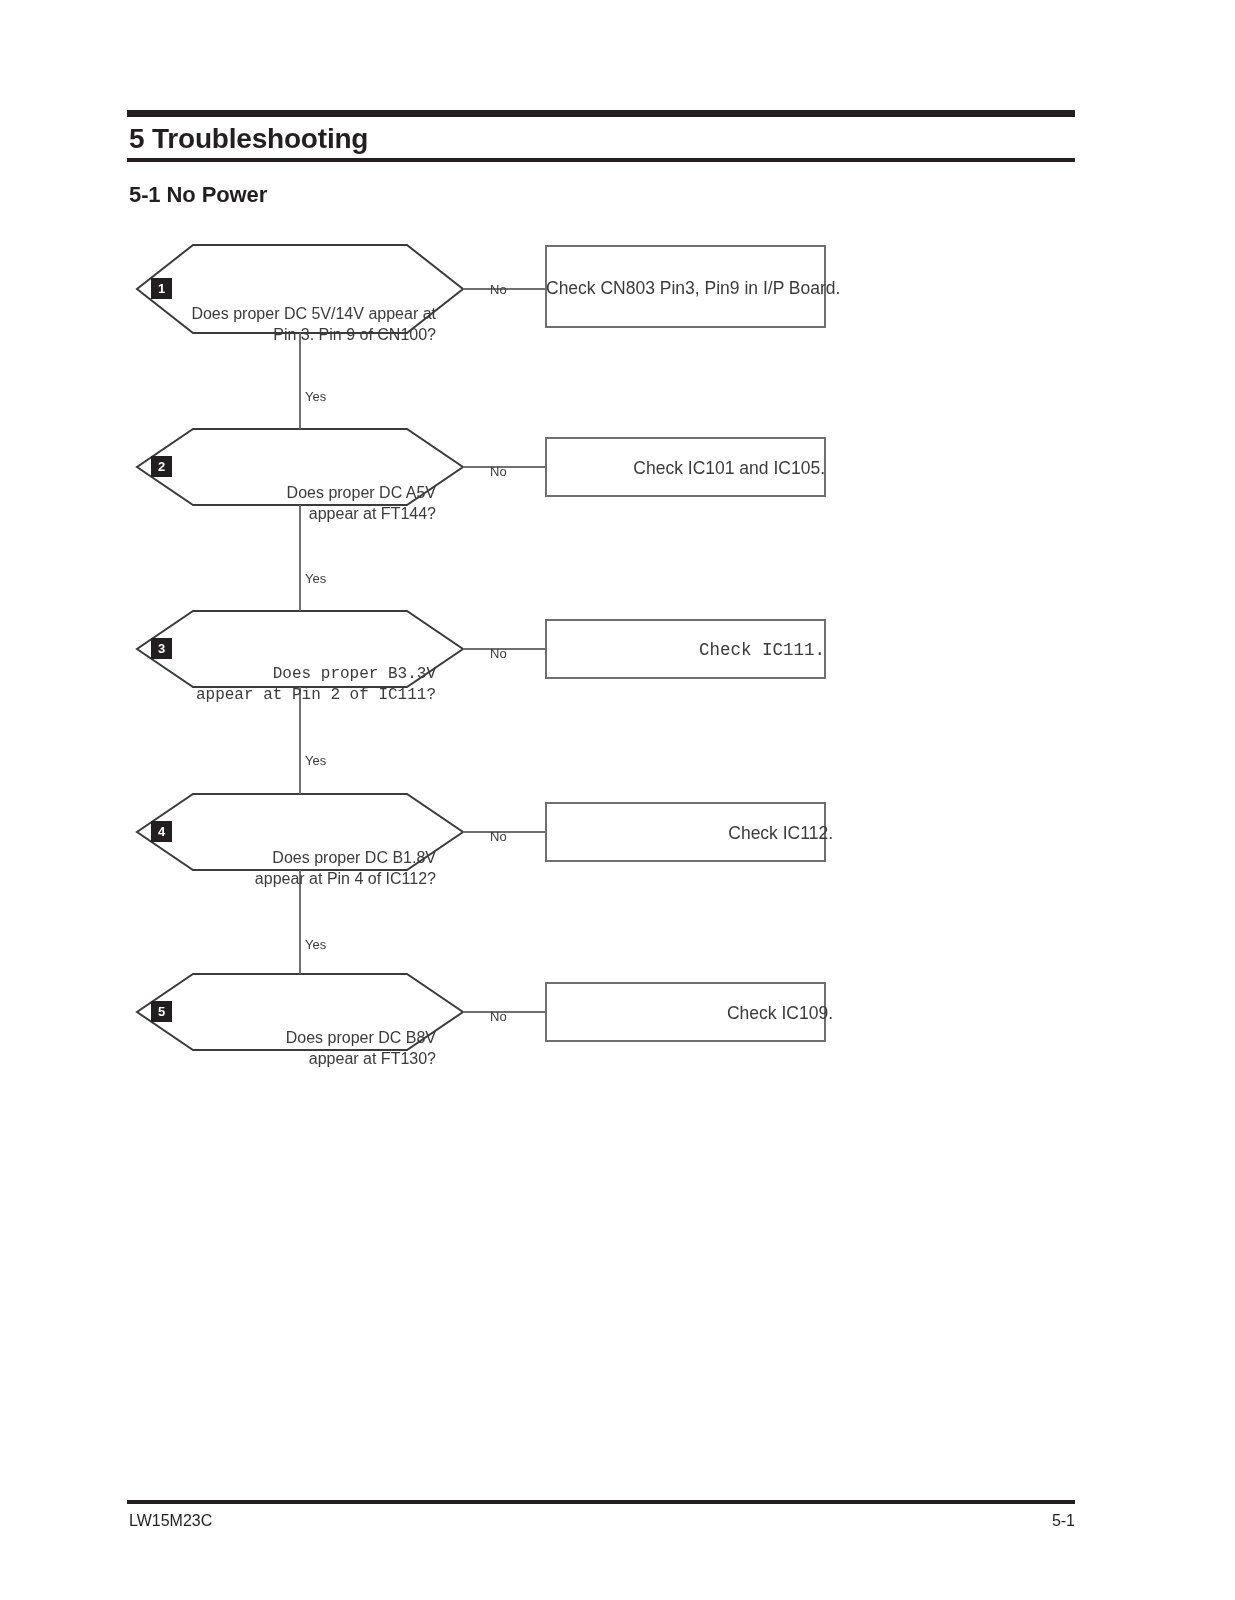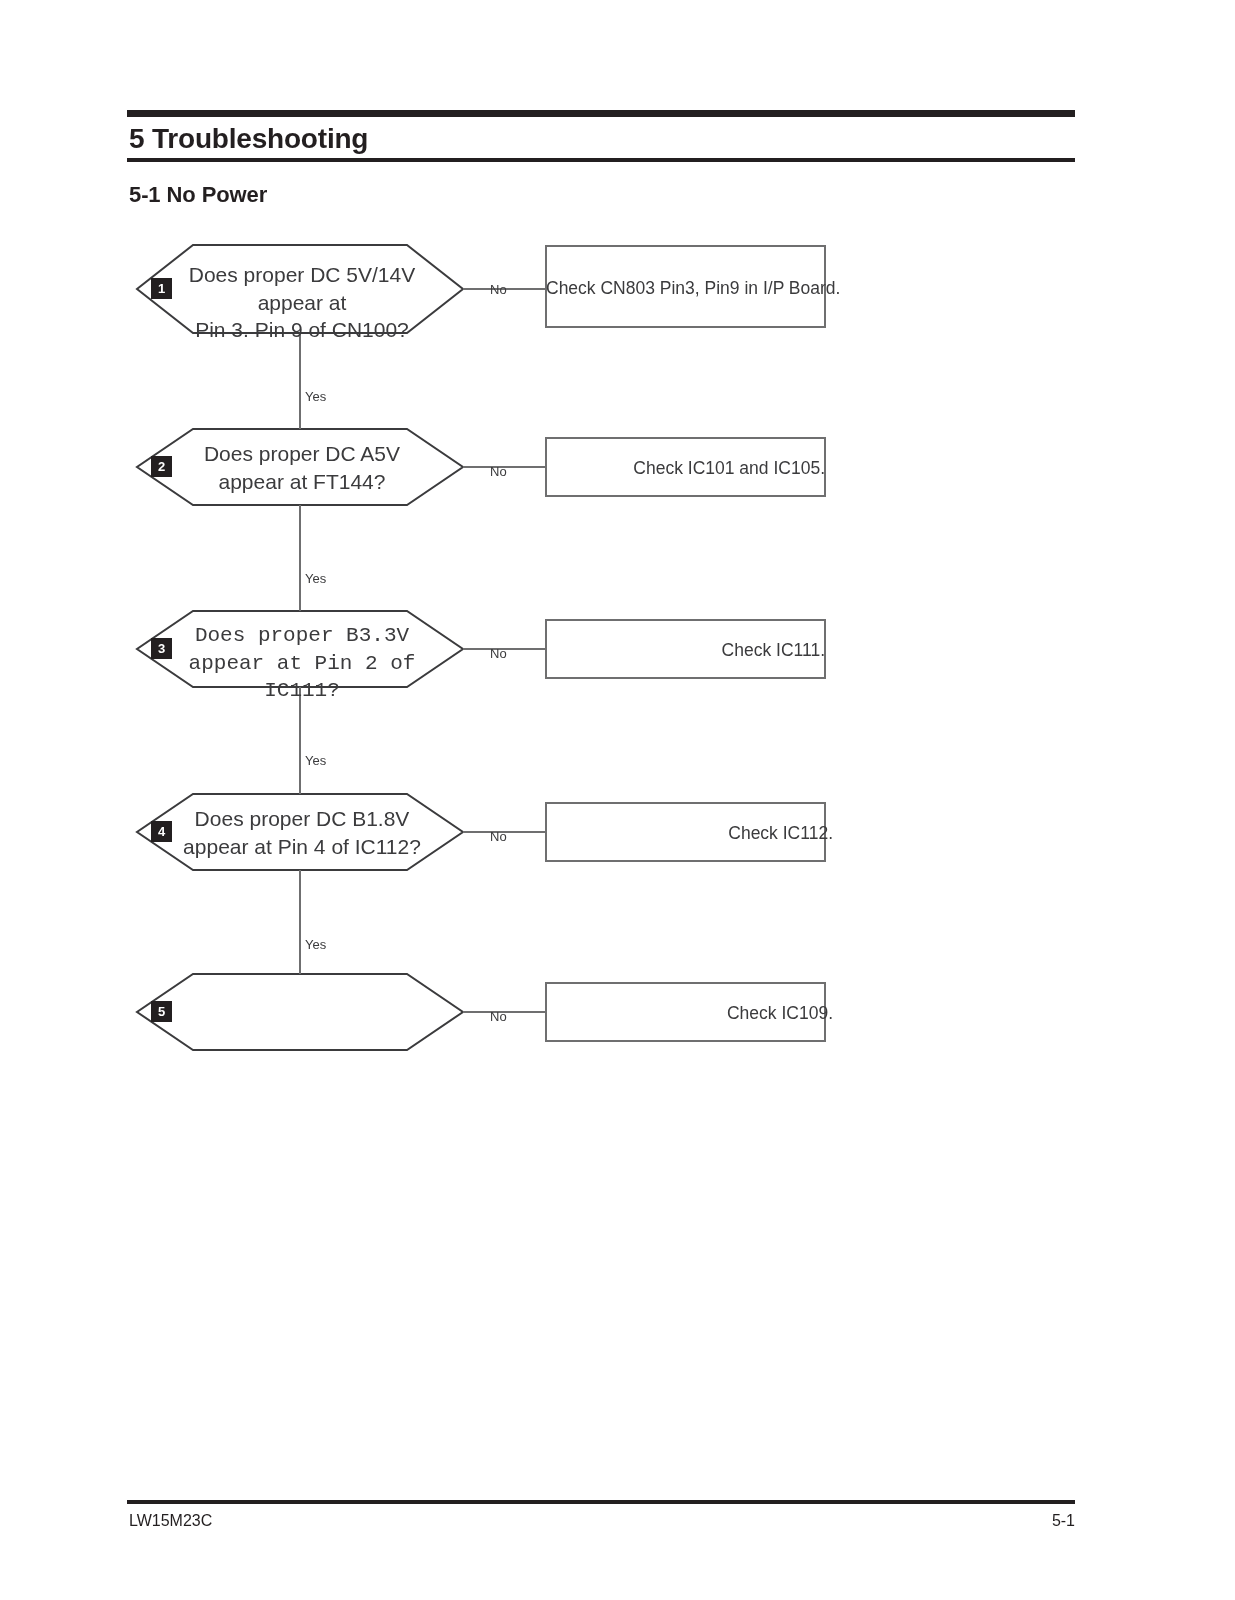--- a/index.html
+++ b/index.html
@@ -72,25 +72,26 @@
     position: absolute;
     left: 0;
     top: 0;
     width: 1235px;
     height: 1600px;
     overflow: visible;
   }
 
   .hex-text {
     position: absolute;
-    text-align: center;
-    font-size: 21px;
+    text-align: right;
+    font-size: 16px;
     line-height: 1.32;
     color: #3b3b3d;
     white-space: pre-line;
+    margin-top: 42px;
   }
   .badge {
     position: absolute;
     width: 21px;
     height: 21px;
     background: #231f20;
     color: #ffffff;
     font-size: 13px;
     font-weight: bold;
     line-height: 21px;
@@ -197,31 +198,33 @@
     <div class="hex-text" style="left:168px; top:440px; width:268px;">Does proper DC A5V
 appear at FT144?</div>
     <div class="edge-label" style="left:490px; top:440px;">No</div>
     <div class="action-text" style="left:546px; top:457px; width:279px;">Check IC101 and IC105.</div>
     <div class="edge-label" style="left:305px; top:547px;">Yes</div>
 
     <div class="badge" style="left:151px; top:638px;">3</div>
     <div class="hex-text" style="left:168px; top:622px; width:268px;font-family:Liberation Mono, monospace;">Does proper B3.3V
 appear at Pin 2 of IC111?</div>
     <div class="edge-label" style="left:490px; top:622px;">No</div>
-    <div class="action-text" style="left:546px; top:639px; width:279px;">Check IC111.</div>
+    <div class="action-text" style="left:546px; top:639px; width:279px;font-family:Liberation Mono, monospace;">Check IC111.</div>
     <div class="edge-label" style="left:305px; top:729px;">Yes</div>
 
     <div class="badge" style="left:151px; top:821px;">4</div>
     <div class="hex-text" style="left:168px; top:805px; width:268px;">Does proper DC B1.8V
 appear at Pin 4 of IC112?</div>
     <div class="edge-label" style="left:490px; top:805px;">No</div>
     <div class="action-text" style="left:546px; top:822px; width:279px;padding-left:8px;">Check IC112.</div>
     <div class="edge-label" style="left:305px; top:913px;">Yes</div>
 
     <div class="badge" style="left:151px; top:1001px;">5</div>
+    <div class="hex-text" style="left:168px; top:985px; width:268px;">Does proper DC B8V
+appear at FT130?</div>
     <div class="edge-label" style="left:490px; top:985px;">No</div>
     <div class="action-text" style="left:546px; top:1002px; width:279px;margin-left:8px;">Check IC109.</div>
 
   </div>
 
   <div class="footer-rule"></div>
   <div class="footer-left">LW15M23C</div>
   <div class="footer-right">5-1</div>
 
 </div>

